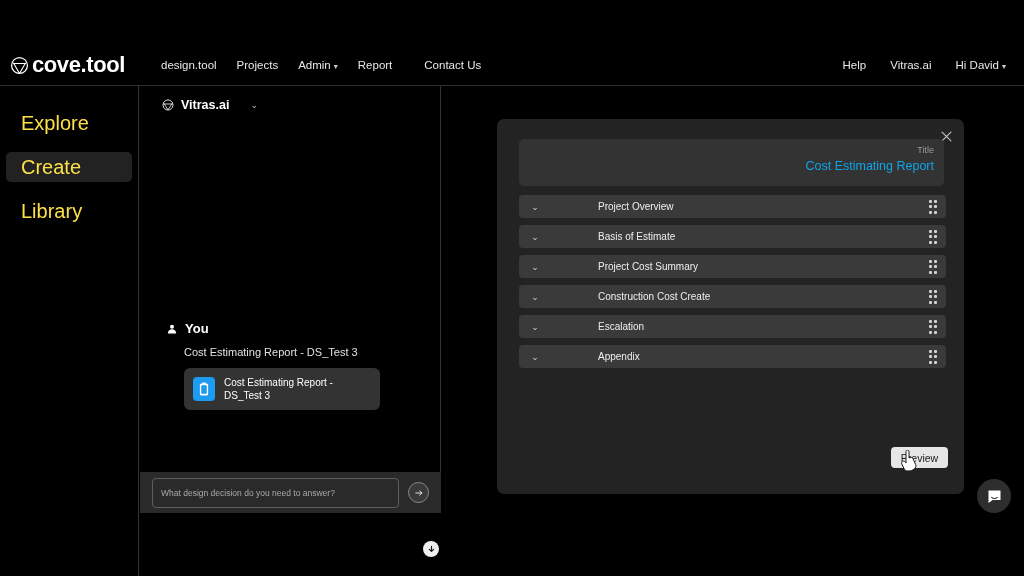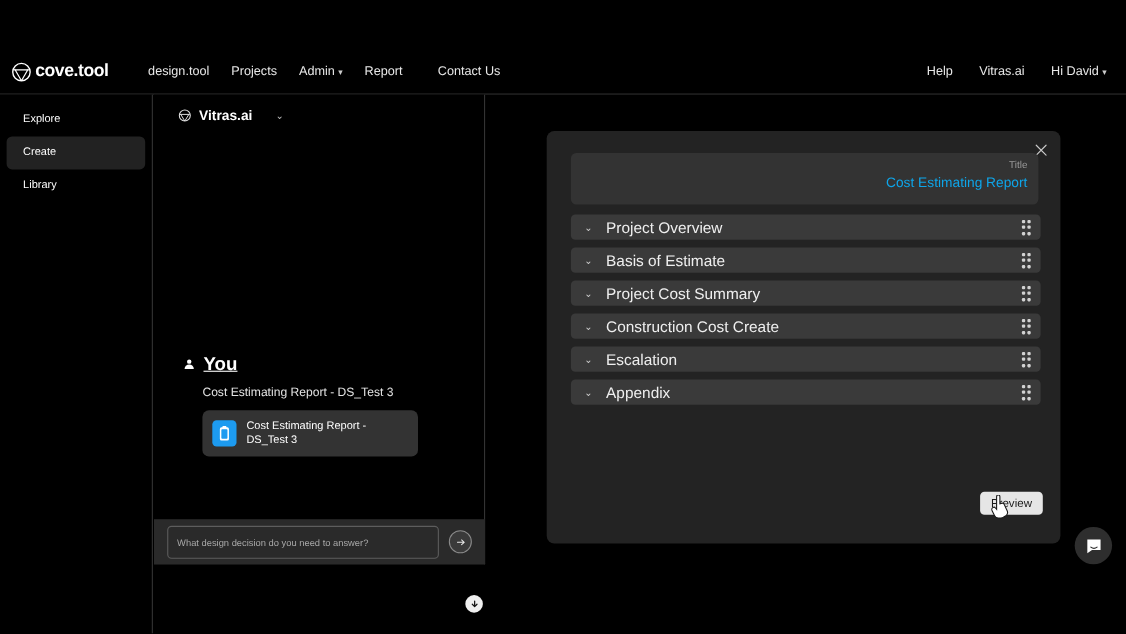--- a/index.html
+++ b/index.html
@@ -11,60 +11,60 @@
   }
   #app { position:relative; width:1024px; height:576px; background:#000; }
 
   
   .topnav {
     position:absolute; left:0; top:45px; width:1024px; height:40px;
     background:#000; display:flex; align-items:center;
   }
   .logo-wrap { display:flex; align-items:center; margin-left:10px; gap:3px; }
   .logo-mark { width:19px; height:19px; flex:none; }
-  .logo-text { color:#fff; font-size:16px; font-weight:bold; letter-spacing:-.4px; }
+  .logo-text { color:#fff; font-size:22px; font-weight:bold; letter-spacing:-.4px; }
   .nav-links { display:flex; align-items:center; margin-left:26px; gap:0; }
   .nav-link {
     color:#e8e8e8; font-size:11.5px; padding:6px 10px; cursor:pointer;
     white-space:nowrap;
   }
   .nav-link .caret { font-size:8px; margin-left:3px; color:#ccc; }
   .nav-right { position:absolute; right:6px; display:flex; align-items:center; }
   .nav-right .nav-link { font-size:11.5px; padding:6px 12px; }
   .nav-underline {
     position:absolute; left:0; top:85px; width:1024px; height:1px; background:#2e2e2e;
   }
 
   
   .sidebar {
     position:absolute; left:0; top:86px; width:139px; height:490px;
     background:#000; border-right:1px solid #333; padding-top:8px;
   }
   .side-item {
-    margin:0 6px; padding:5px 0 5px 15px; border-radius:5px;
-    color:#ffffff; font-size:10px; cursor:pointer; line-height:20px;
+    margin:14px 6px; padding:5px 0 5px 15px; border-radius:5px;
+    color:#fde047; font-size:20px; cursor:pointer; line-height:20px;
   }
   .side-item.active { background:#222; }
 
   
   .chatcol {
     position:absolute; left:140px; top:86px; width:301px; height:427px;
     background:#000; border-right:1px solid #333; border-bottom:1px solid #333;
   }
   .chat-header {
     display:flex; align-items:center; gap:7px; padding:12px 0 0 22px;
   }
   .chat-header .mini-logo { width:12px; height:12px; flex:none; }
   .chat-title { color:#fff; font-size:12.5px; font-weight:bold; }
   .chat-caret { color:#bdbdbd; font-size:9px; margin-left:14px; }
 
   .chat-body { position:absolute; left:0; top:235px; width:301px; }
   .msg-user { display:flex; align-items:center; gap:7px; padding-left:26px; }
   .avatar-dot { width:12px; height:12px; flex:none; }
-  .msg-author { color:#fff; font-size:17px; font-weight:bold;text-decoration:underline; }
+  .msg-author { color:#fff; font-size:13px; font-weight:bold; }
   .msg-text { color:#e2e2e2; font-size:11px; padding:10px 0 0 44px; }
   .attach-card {
     margin:10px 0 0 44px; width:196px; background:#333; border-radius:6px;
     display:flex; align-items:center; gap:9px; padding:8px 9px;
   }
   .attach-icon {
     width:22px; height:24px; flex:none; background:#1d9bf0; border-radius:4px;
     display:flex; align-items:center; justify-content:center;
   }
   .attach-name { color:#fff; font-size:10px; line-height:13px; }
@@ -107,21 +107,21 @@
   }
   .title-label { color:#9a9a9a; font-size:9px; }
   .title-value { color:#0ea5e9; font-size:12.5px; margin-top:4px; }
 
   .sections { position:absolute; left:22px; top:76px; width:427px; }
   .section-row {
     height:23px; margin-bottom:7px; background:#3a3a3a; border-radius:4px;
     display:flex; align-items:center; cursor:pointer;
   }
   .sec-caret { color:#cfcfcf; font-size:9px; width:32px; text-align:center; flex:none; }
-  .sec-label { color:#efefef; font-size:14px; flex:1; }
+  .sec-label { color:#efefef; font-size:10px; flex:1;margin-left:47px; }
   .drag-handle {
     width:26px; flex:none; display:grid; grid-template-columns:repeat(2,3px);
     grid-template-rows:repeat(3,3px); gap:2.5px; justify-content:center;
     cursor:grab;
   }
   .drag-handle i { display:block; width:3px; height:3px; background:#d2d2d2; border-radius:1px; }
 
   .preview-btn {
     position:absolute; left:394px; top:328px; width:57px; height:21px;
     background:#e6e6e6; border-radius:4px; border:none;

